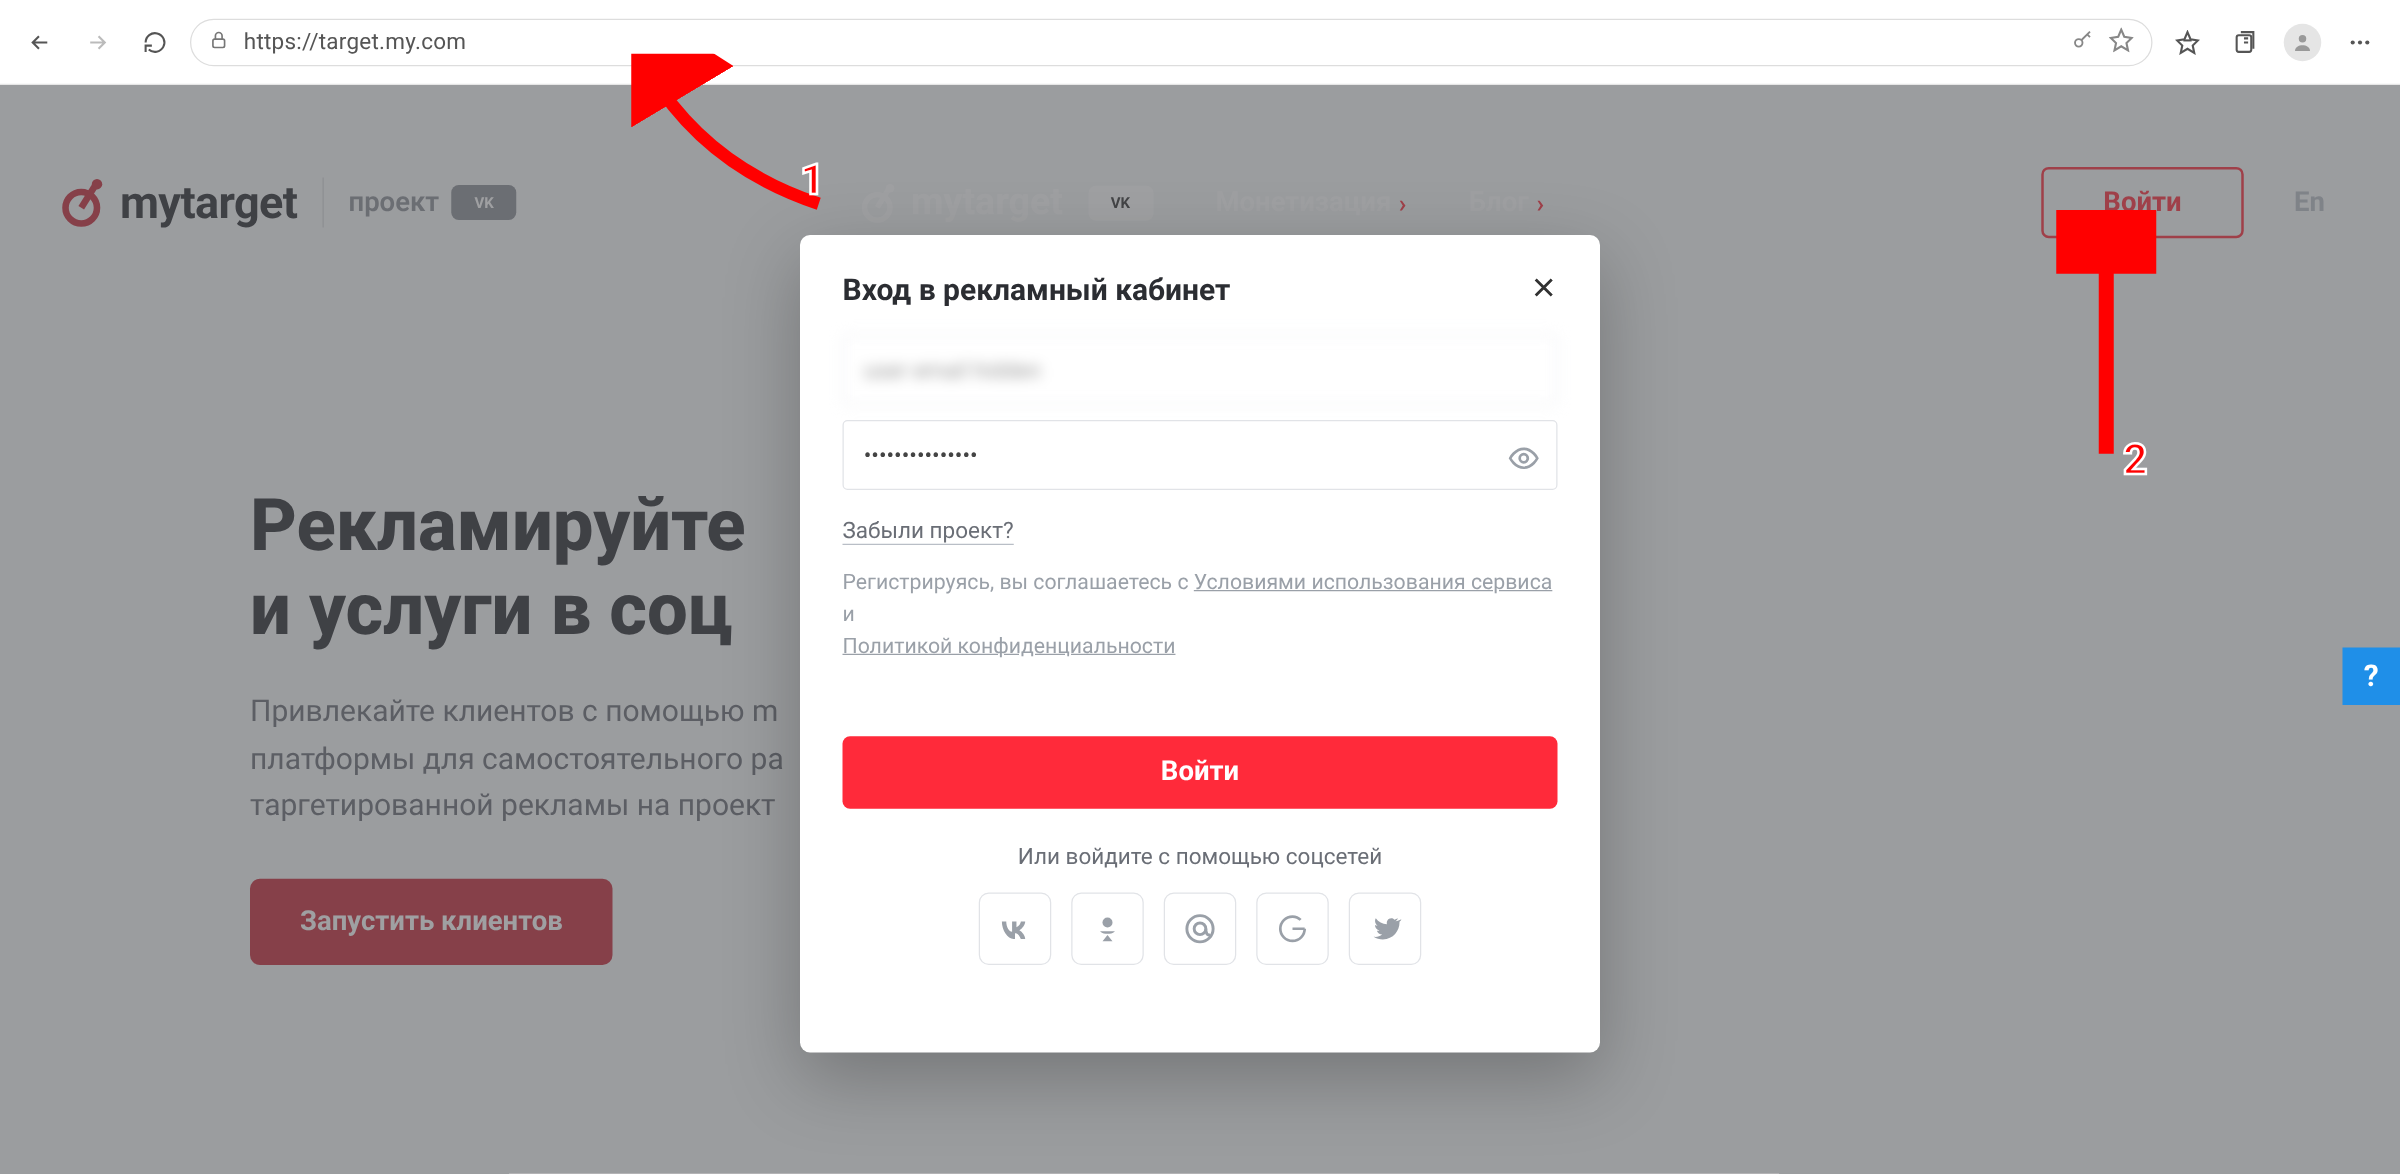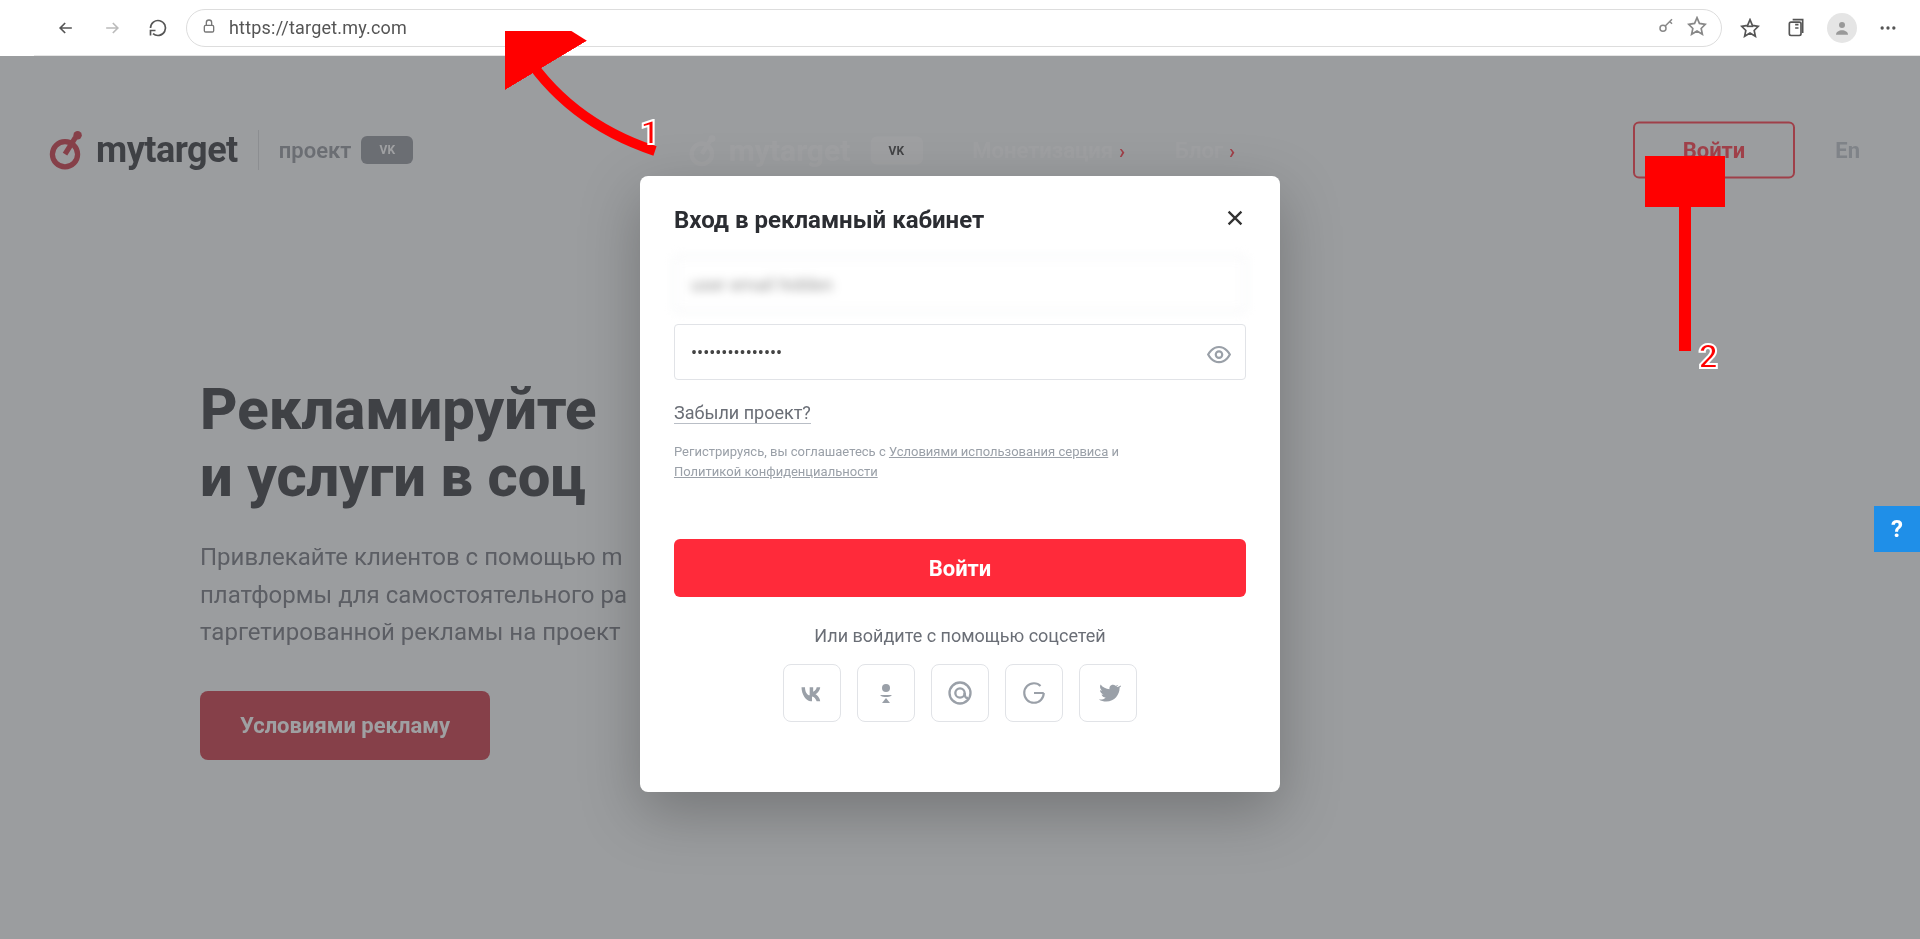--- a/index.html
+++ b/index.html
@@ -1,19 +1,19 @@
 <!DOCTYPE html>
 <html><head>
 <meta charset="utf-8">
 <style>
 * { margin: 0; padding: 0; box-sizing: border-box; font-family: -apple-system, BlinkMacSystemFont, "Segoe UI", Roboto, Arial, sans-serif; }
 html, body { width: 1920px; height: 939px; overflow: hidden; background: #fff; }
 
 
-.browser-bar { height: 56px; display: flex; align-items: center; padding: 0 14px; gap: 10px; border-bottom: 1px solid #e6e6e6; margin-left: 34px; }
+.browser-bar { height: 68px; display: flex; align-items: center; padding: 0 14px; gap: 10px; border-bottom: 1px solid #e6e6e6; }
 .nav-btn { width: 36px; height: 36px; display: flex; align-items: center; justify-content: center; border-radius: 4px; color: #555; cursor: pointer; }
 .nav-btn.disabled { color: #bbb; }
 .url-wrap { flex: 1; display: flex; align-items: center; height: 38px; border-radius: 19px; background: #fff; border: 1px solid #ddd; padding: 0 14px; gap: 12px; }
 .url-text { flex: 1; color: #555; font-size: 18px; letter-spacing: .2px; }
 .icon-btn { width: 36px; height: 36px; display: flex; align-items: center; justify-content: center; color: #555; cursor: pointer; }
 .avatar { width: 30px; height: 30px; border-radius: 50%; background: #e5e5e5; display: flex; align-items: center; justify-content: center; }
 
 
 .page { position: relative; width: 100%; height: calc(939px - 56px); background: #f7f8f9; }
 .dimmer { position: absolute; inset: 0; background: rgba(80,82,85,.55); z-index: 5; }
@@ -44,21 +44,21 @@
 
 
 .modal { position: absolute; top: 120px; left: 50%; transform: translateX(-50%); width: 640px; background: #fff; border-radius: 8px; padding: 30px 34px 40px; z-index: 20; box-shadow: 0 20px 60px rgba(0,0,0,.25); }
 .modal-head { display: flex; align-items: center; justify-content: space-between; margin-bottom: 22px; }
 .modal-title { font-size: 24px; font-weight: 700; color: #2b2d32; }
 .close-x { font-size: 26px; color: #333; cursor: pointer; line-height: 1; }
 .inp { width: 100%; height: 56px; border: 1px solid #e1e3e7; border-radius: 4px; padding: 0 16px; font-size: 18px; color: #444; margin-bottom: 12px; }
 .pw-wrap { position: relative; }
 .eye-btn { position: absolute; right: 10px; top: 50%; transform: translateY(-60%); width: 34px; height: 34px; display: flex; align-items: center; justify-content: center; color: #9aa0a8; cursor: pointer; }
 .forgot { display: inline-block; margin: 10px 0 18px; color: #6a6e76; font-size: 18px; border-bottom: 1px solid #b9bec6; cursor: pointer; }
-.legal { font-size: 13px; color: #9aa0a8; line-height: 1.5; margin-bottom: 58px; }
+.legal { font-size: 17px; color: #9aa0a8; line-height: 1.5; margin-bottom: 58px; }
 .legal .u { text-decoration: underline; cursor: pointer; }
 .submit-btn { width: 100%; height: 58px; background: #ff2a3a; color: #fff; border: none; border-radius: 6px; font-size: 22px; font-weight: 700; cursor: pointer; margin-bottom: 28px; }
 .or-text { text-align: center; color: #6a6e76; font-size: 18px; margin-bottom: 18px; }
 .socials { display: flex; justify-content: center; gap: 16px; margin-bottom: 30px; }
 .soc { width: 58px; height: 58px; border: 1px solid #e1e3e7; border-radius: 8px; display: flex; align-items: center; justify-content: center; color: #9aa0a8; cursor: pointer; }
 .reg-row { text-align: center; font-size: 19px; color: #2b2d32; }
 .reg-link { color: #ff2a3a; border-bottom: 1px solid #ff2a3a; cursor: pointer; }
 
 
 .anno-arrow1 { position: absolute; top: -25px; left: 505px; width: 160px; height: 130px; z-index: 40; pointer-events: none; }
@@ -190,21 +190,21 @@
   <div class="hero">
     <h1>
       <span>Рекламируйте</span><br>
       <span>и услуги в соц</span>
     </h1>
     <p>
       <span>Привлекайте клиентов с помощью m</span><br>
       <span>платформы для самостоятельного ра</span><br>
       <span>таргетированной рекламы на проект</span>
     </p>
-    <button class="cta-btn">Условиями рекламу</button>
+    <button class="cta-btn">Запустить клиентов</button>
   </div>
 
   <div class="dimmer"></div>
 
   <div class="modal">
     <div class="modal-head">
       <div class="modal-title">Вход в рекламный кабинет</div>
       <div class="close-x">
         <svg width="22" height="22" viewBox="0 0 24 24" stroke="#333" stroke-width="2.5">
             <path d="M5 5l14 14M19 5L5 19"></path>

